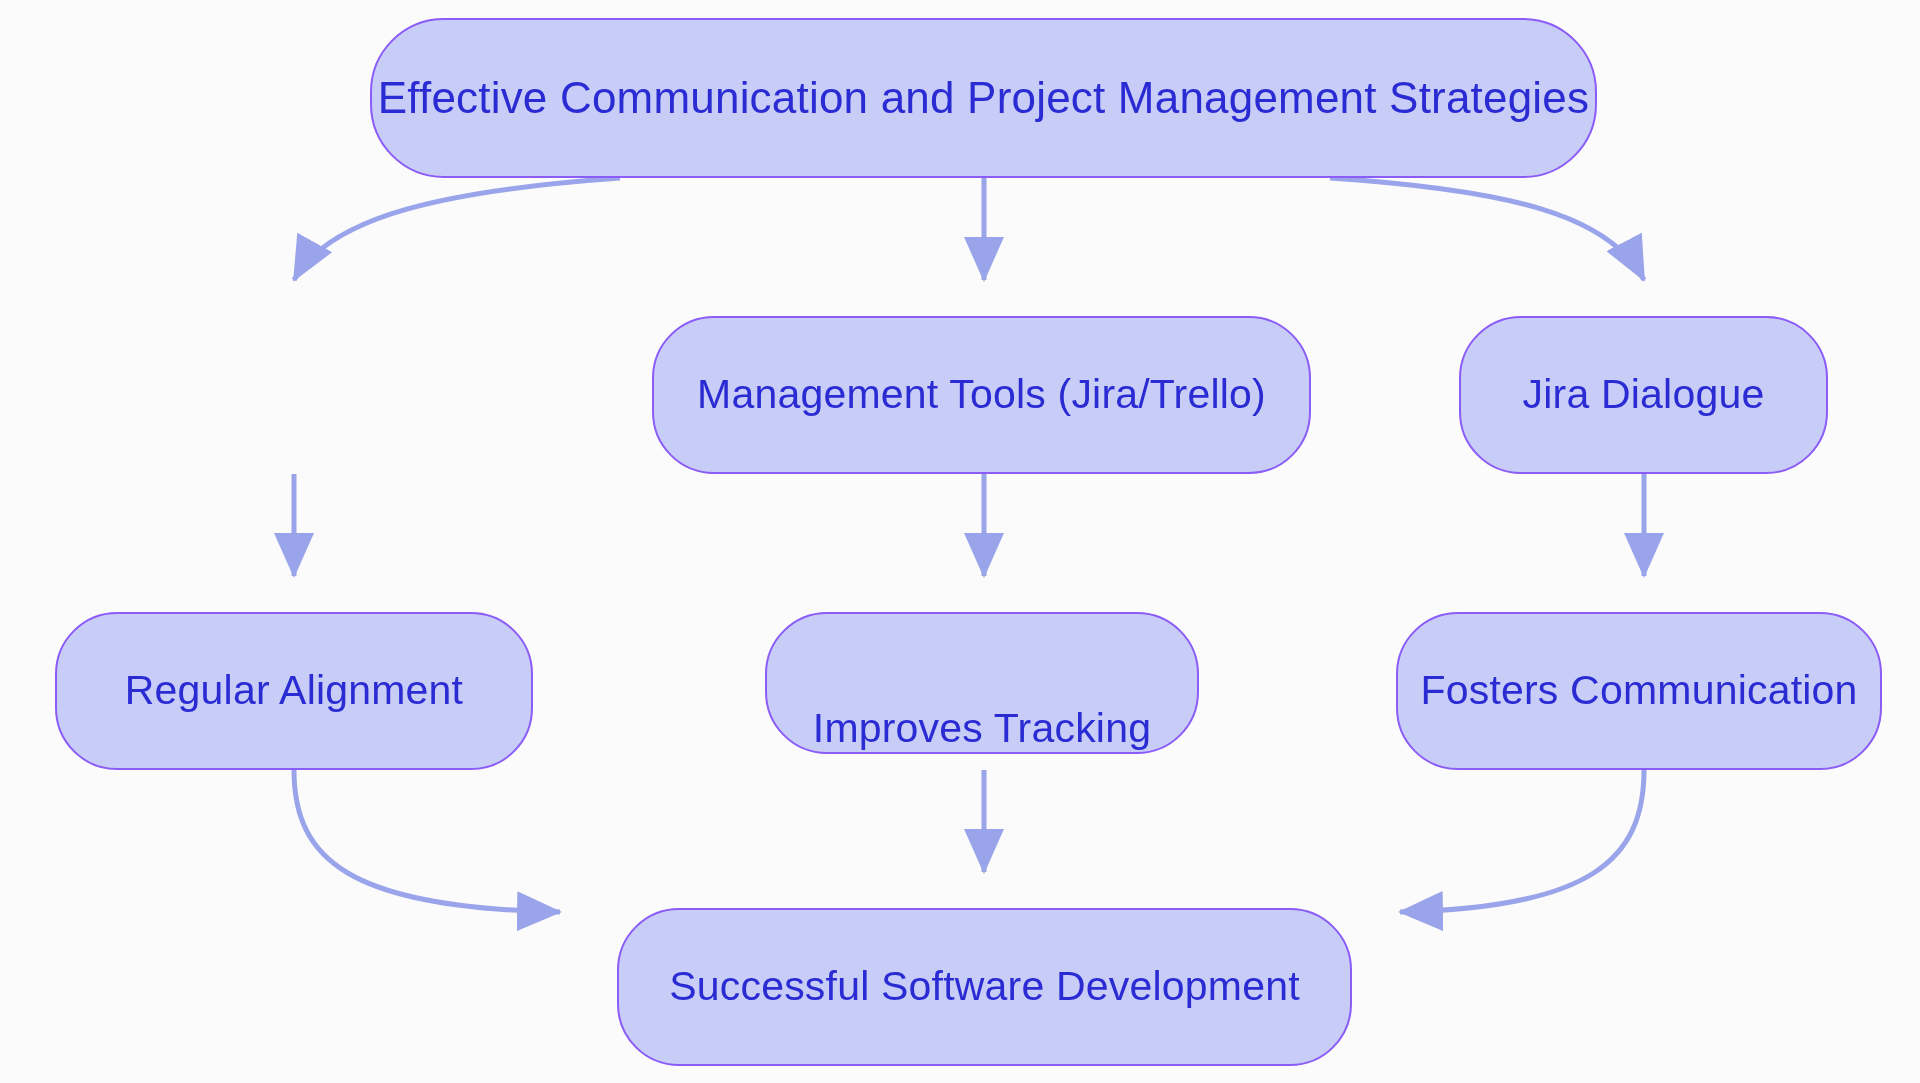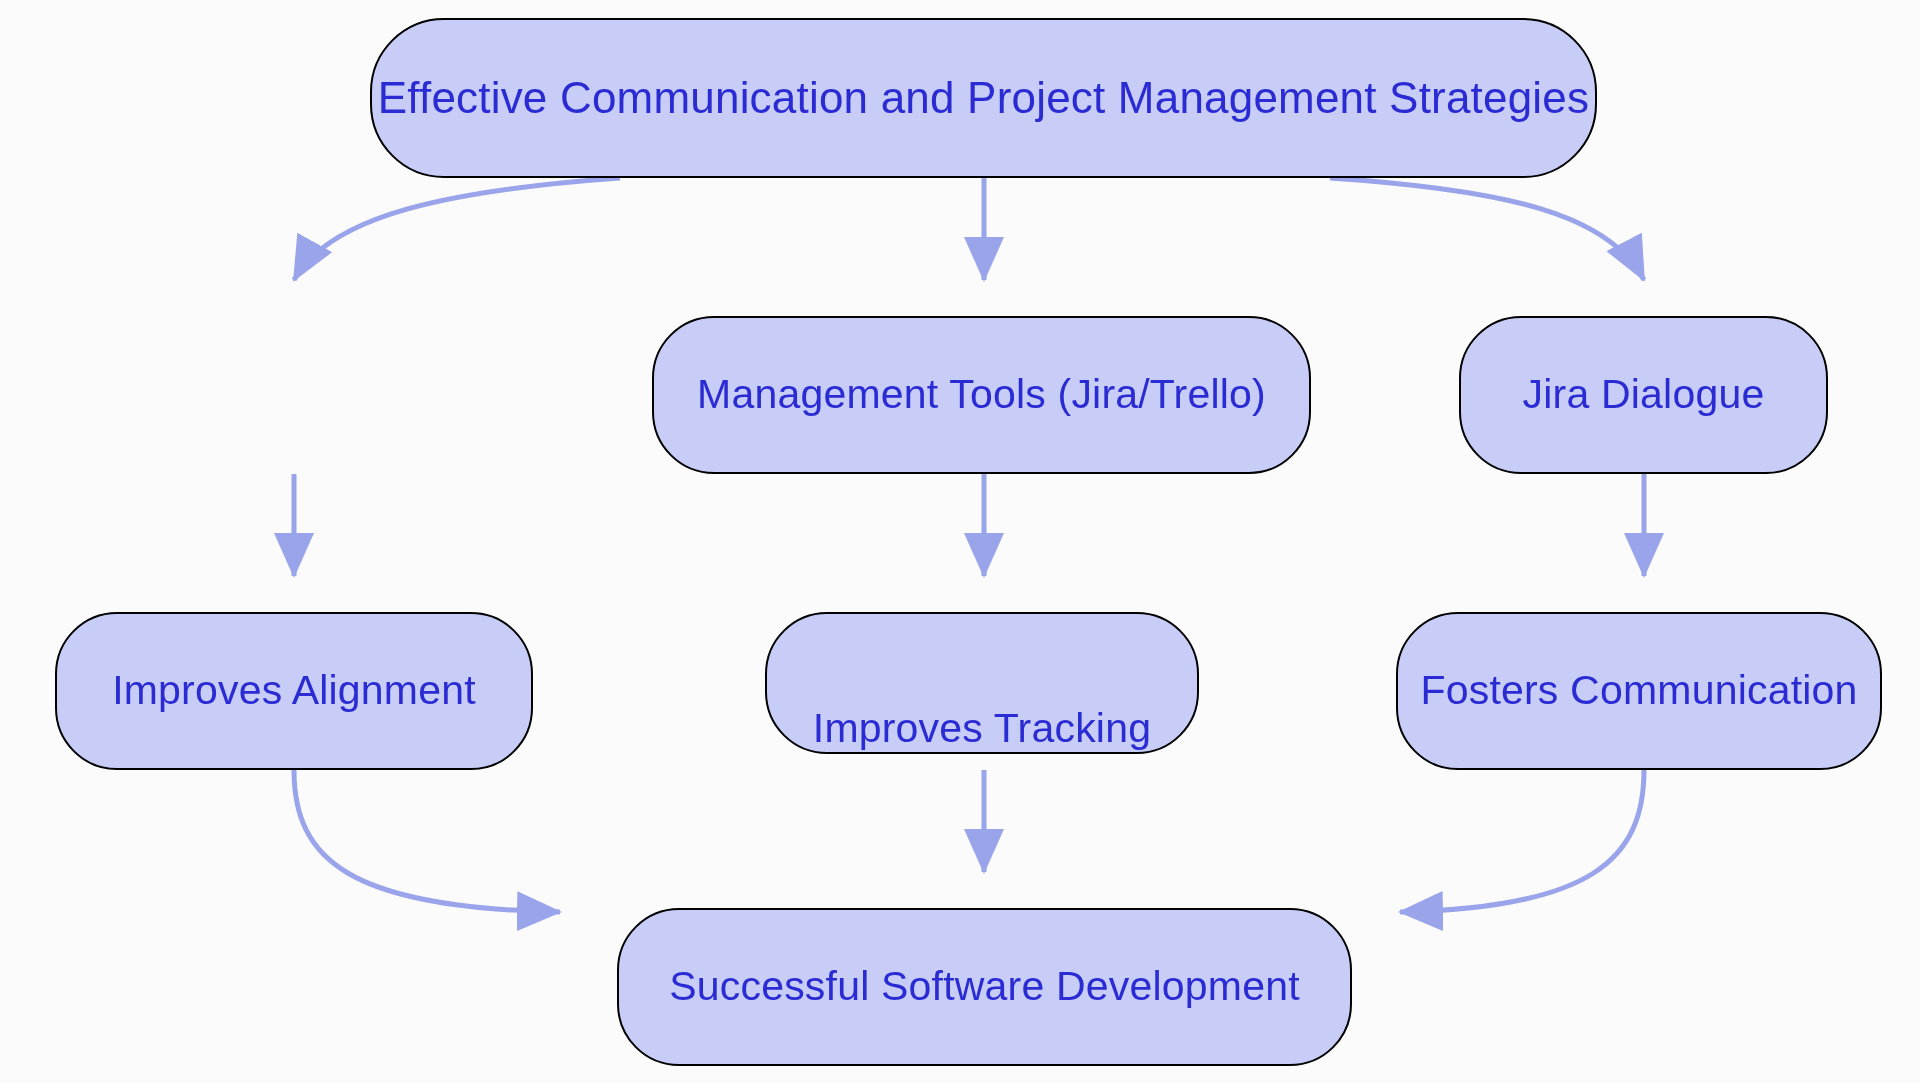--- a/index.html
+++ b/index.html
@@ -24,21 +24,21 @@
     height: 1083px;
     pointer-events: none;
   }
   .node {
     position: absolute;
     box-sizing: border-box;
     display: flex;
     align-items: center;
     justify-content: center;
     background: #c8cdf7;
-    border: 2px solid #000000;
+    border: 2px solid #8b5cf6;
     border-radius: 62px;
     text-align: center;
     padding: 0 26px;
   }
   .node-label {
     color: #2b2bd4;
     font-family: "Liberation Sans", sans-serif;
     font-weight: 400;
     line-height: 1.15;
     white-space: nowrap;
@@ -103,21 +103,21 @@
 
   <div class="node n-tools">
     <span class="node-label">Management Tools (Jira/Trello)</span>
   </div>
 
   <div class="node n-dialogue">
     <span class="node-label">Jira Dialogue</span>
   </div>
 
   <div class="node n-align">
-    <span class="node-label">Improves Alignment</span>
+    <span class="node-label">Regular Alignment</span>
   </div>
 
   <div class="node n-tracking">
     <span class="node-label">Improves Tracking</span>
   </div>
 
   <div class="node n-collab">
     <span class="node-label">Fosters Communication</span>
   </div>
 

